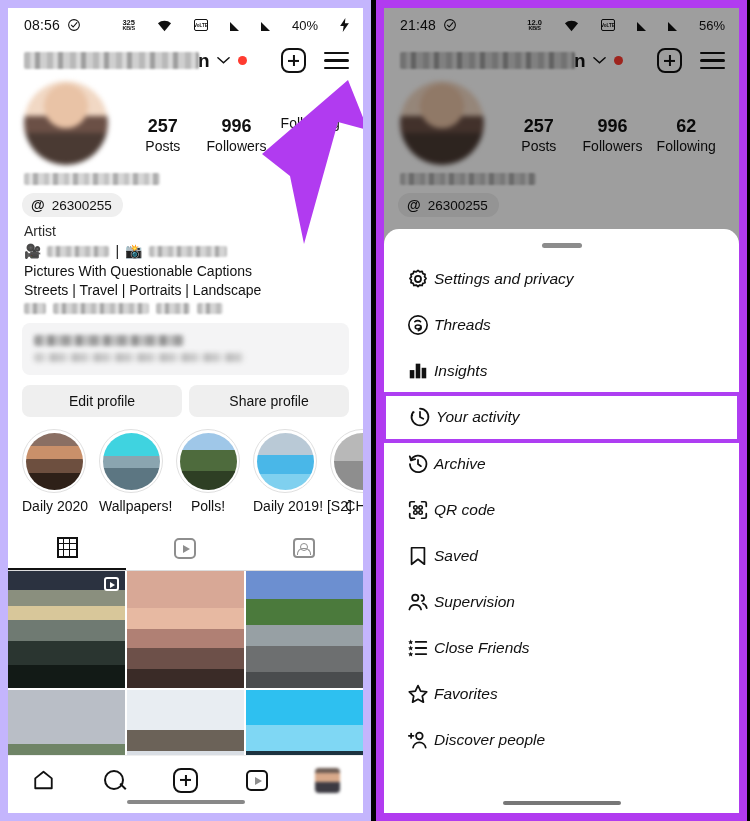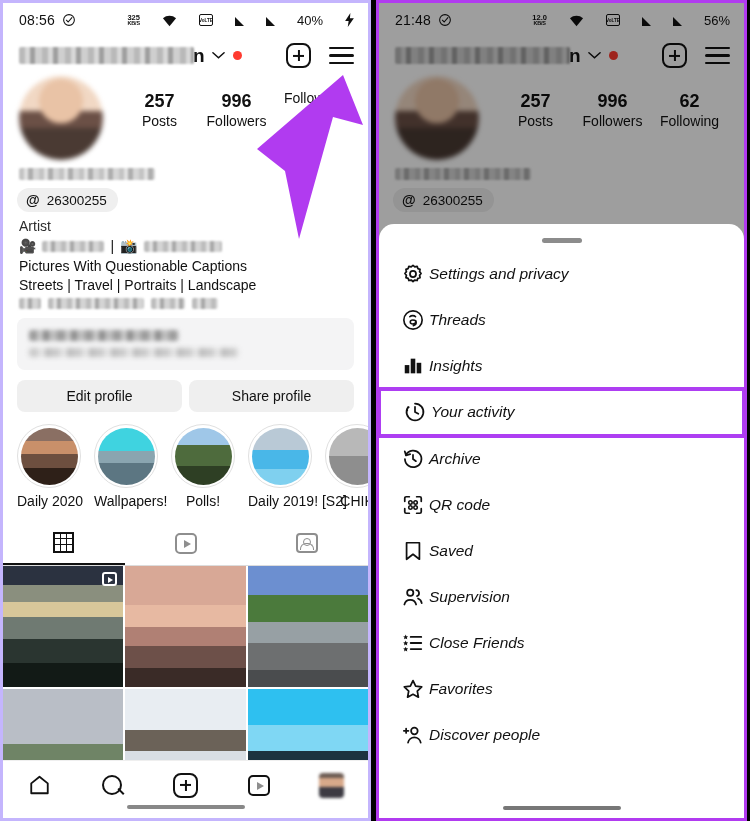--- a/index.html
+++ b/index.html
@@ -10,21 +10,21 @@
     overflow: hidden;
   }
   .stage { position: relative; width: 750px; height: 821px; background: #000; display: flex; }
 
   
   .panel {
     position: relative;
     width: 371px; height: 821px;
     background: #fff;
     overflow: hidden;
-    border: 3px solid #c4b5fd;
+    border: 8px solid #c4b5fd;
   }
   .panel.left  { margin-right: 5px; }
   .panel.right { border-color: #b13bf0; }
 
   .screen { position: relative; width: 100%; height: 100%; background: #fff; overflow: hidden; }
 
   
   .statusbar {
     height: 34px; display: flex; align-items: center;
     padding: 0 14px 0 16px; font-size: 13.5px; color: #111;
@@ -62,21 +62,21 @@
   .stats-row { display: flex; align-items: flex-start; padding: 6px 16px 0 16px; }
   .avatar {
     width: 84px; height: 84px; border-radius: 50%;
     background:
       radial-gradient(circle at 50% 30%, #e9c3a6 0 30%, rgba(233,195,166,0) 31%),
       linear-gradient(#f1d8c4 0 42%, #6b5046 42% 62%, #4a3a33 62% 100%);
     filter: blur(2.4px);
     flex: 0 0 auto;
   }
   .stats { display: flex; flex: 1; padding-left: 18px; padding-top: 14px; }
-  .stat { flex: 1; text-align: center; }
+  .stat { flex: 1; text-align: center; margin-top: 20px; }
   .stat .num { font-size: 18px; font-weight: 700; color: #111; line-height: 1.25; }
   .stat .lbl { font-size: 14px; color: #111; }
 
   .name-blur {
     margin: 8px 0 0 16px; height: 12px; width: 136px; border-radius: 2px;
     background: repeating-linear-gradient(90deg,#c4c4c4 0 5px,#e2e2e2 5px 9px,#aeaeae 9px 14px,#d6d6d6 14px 20px);
     filter: blur(.9px);
   }
   .threads-pill {
     margin: 8px 0 0 14px; display: inline-flex; align-items: center; gap: 7px;

